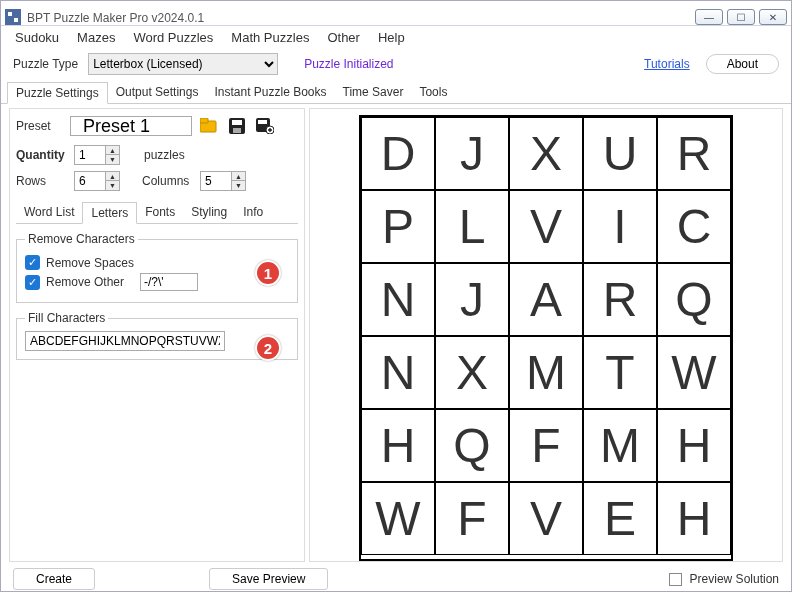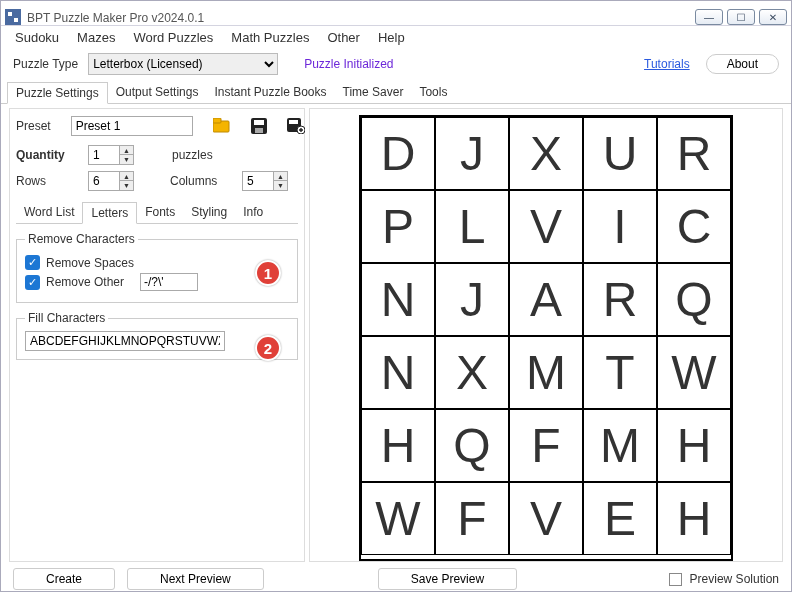--- a/index.html
+++ b/index.html
@@ -94,25 +94,25 @@
     display: flex;
     padding: 4px 8px 2px 8px;
     height: 460px;
   }
   .left-pane {
     width: 296px;
     border: 1px solid #ddd;
     padding: 6px 6px;
     position: relative;
   }
-  .row { display:flex; align-items:center; gap:20px; margin-bottom:6px; }
+  .row { display:flex; align-items:center; gap:6px; margin-bottom:6px; }
   .row label { width: 48px; }
   .preset-input {
     width: 122px; height: 20px;
-    border:1px solid #aaa; font-size:12px; padding:0 4px;
+    border:1px solid #aaa; font-size:18px; padding:0 12px;
   }
   .icon-btn {
     width:22px; height:22px;
     display:inline-flex; align-items:center; justify-content:center;
     cursor:pointer;
   }
   .spinner {
     display:inline-flex; align-items:center;
     border:1px solid #aaa; height:20px;
   }
@@ -176,21 +176,21 @@
     border:1px solid #000;
     display:flex;align-items:center;justify-content:center;
     font-size:48px;font-family:Arial, sans-serif;
   }
   .bottom {
     display:flex; align-items:center; gap:12px;
     padding:4px 12px;
   }
   .btn {
     border:1px solid #ccc; border-radius:3px; background:#fff;
-    padding:3px 32px; font-size:12px; cursor:pointer;
+    padding:3px 22px; font-size:12px; cursor:pointer;
   }
   .bottom .spacer { flex:1; }
   .chkbox { width:13px;height:13px;border:1px solid #888;display:inline-block;vertical-align:middle;margin-right:4px;background:#fff; }
 </style>
 </head>
 <body>
 
 <div class="title-bar">
   <span class="icon">
     <svg viewBox="0 0 16 16">
@@ -355,21 +355,20 @@
         <div class="cell">F</div>
         <div class="cell">V</div>
         <div class="cell">E</div>
         <div class="cell">H</div>
       </div>
   </div>
 </div>
 
 <div class="bottom">
   <button class="btn">Create</button>
-  <button class="btn">Next Preview</button>
   <div style="width:90px;"></div>
   <button class="btn">Save Preview</button>
   <div class="spacer"></div>
   <label>
     <span class="chkbox"></span>
     <span>Preview Solution</span>
   </label>
 </div>
 
 </body></html>

